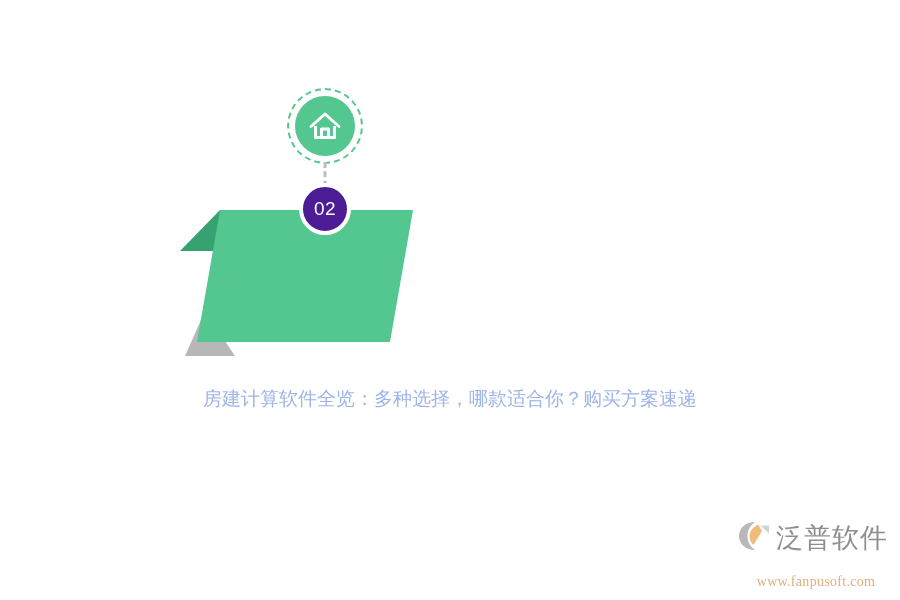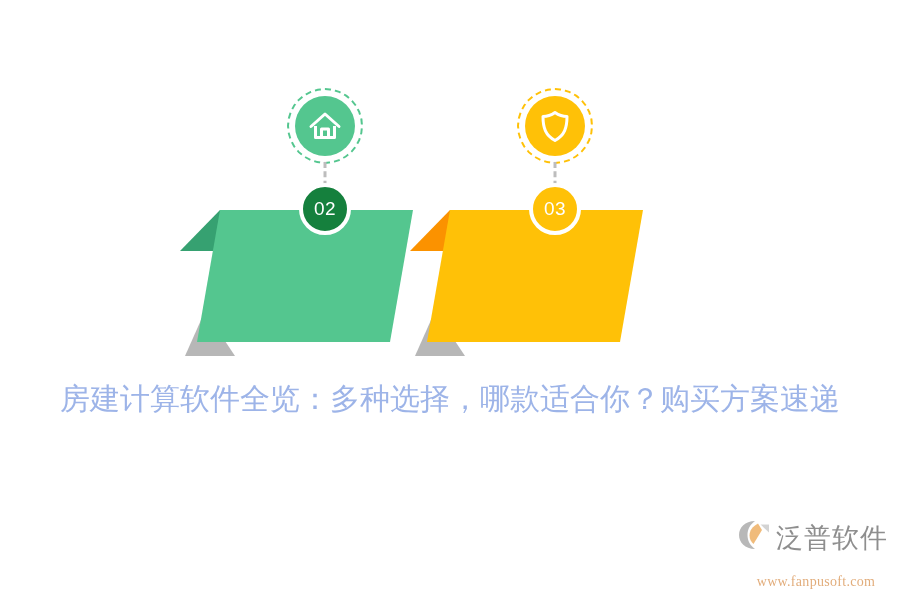--- a/index.html
+++ b/index.html
@@ -116,40 +116,40 @@
     letter-spacing: 0.5px;
   }
 
   
   .headline {
     position: absolute;
     left: 0;
     top: 374px;
     width: 900px;
     text-align: center;
-    font-size: 30px;
+    font-size: 19px;
     line-height: 50px;
     color: #9db4e8;
     white-space: nowrap;
     font-family: "Liberation Serif", serif;
   }
 
   
   .watermark {
     position: absolute;
     right: 12px;
     bottom: 10px;
     display: flex;
     flex-direction: column;
     align-items: flex-start;
     opacity: 0.62;
   }
   .wm-top {
     display: flex;
-    align-items: flex-start;
+    align-items: center;
     gap: 4px;
   }
   .wm-name {
     font-size: 27px;
     color: #4a4a4a;
     font-family: "Liberation Serif", serif;
     letter-spacing: 1px;
   }
   .wm-url {
     font-size: 14px;
@@ -185,52 +185,25 @@
       <div class="connector"></div>
 
       <div class="ribbon">
         <svg width="300" height="160" viewBox="0 0 300 160">
           <polygon points="30,115 60,160 10,160" fill="#b7b7b7"></polygon>
           <polygon points="5,55 45,14 68,55" fill="#36a171"></polygon>
           <polygon points="45,14 238,14 215,146 22,146" fill="#54c68f"></polygon>
         </svg>
       </div>
 
-      <div class="badge" style="background:#15803d;">
+      <div class="badge" style="background:#4c1d95;">
         <span>02</span>
       </div>
     </div>
 
-    <div class="ribbon-group g-orange">
-
-      <div class="medallion">
-        <div class="medallion-ring" style="border-color:#ffc107;"></div>
-        <div class="medallion-disc" style="background:#ffc107;"></div>
-        <div class="medallion-glyph">
-          <svg width="36" height="36" viewBox="0 0 36 36" aria-hidden="true">
-            <path d="M18 4.5 C23 8 27.5 8.6 30 8.6 C30 20 27.5 27.5 18 32.5
-                     C8.5 27.5 6 20 6 8.6 C8.5 8.6 13 8 18 4.5 Z" fill="none" stroke="#ffffff" stroke-width="3" stroke-linejoin="round"></path>
-          </svg>
-        </div>
-      </div>
-
-      <div class="connector"></div>
-
-      <div class="ribbon">
-        <svg width="300" height="160" viewBox="0 0 300 160">
-          <polygon points="30,115 60,160 10,160" fill="#b7b7b7"></polygon>
-          <polygon points="5,55 45,14 68,55" fill="#fb9200"></polygon>
-          <polygon points="45,14 238,14 215,146 22,146" fill="#ffc107"></polygon>
-        </svg>
-      </div>
-
-      <div class="badge" style="background:#ffc107;">
-        <span>03</span>
-      </div>
-    </div>
 
   </div>
 
   <div class="headline">房建计算软件全览：多种选择，哪款适合你？购买方案速递</div>
 
   <div class="watermark">
     <div class="wm-top">
       <span>
         <svg width="34" height="30" viewBox="0 0 34 30" aria-hidden="true">
           <path d="M17 1 C7 1 1 7.5 1 15 C1 22.5 7 29 17 29 C12 25.5 9.5 20.5 9.5 15

